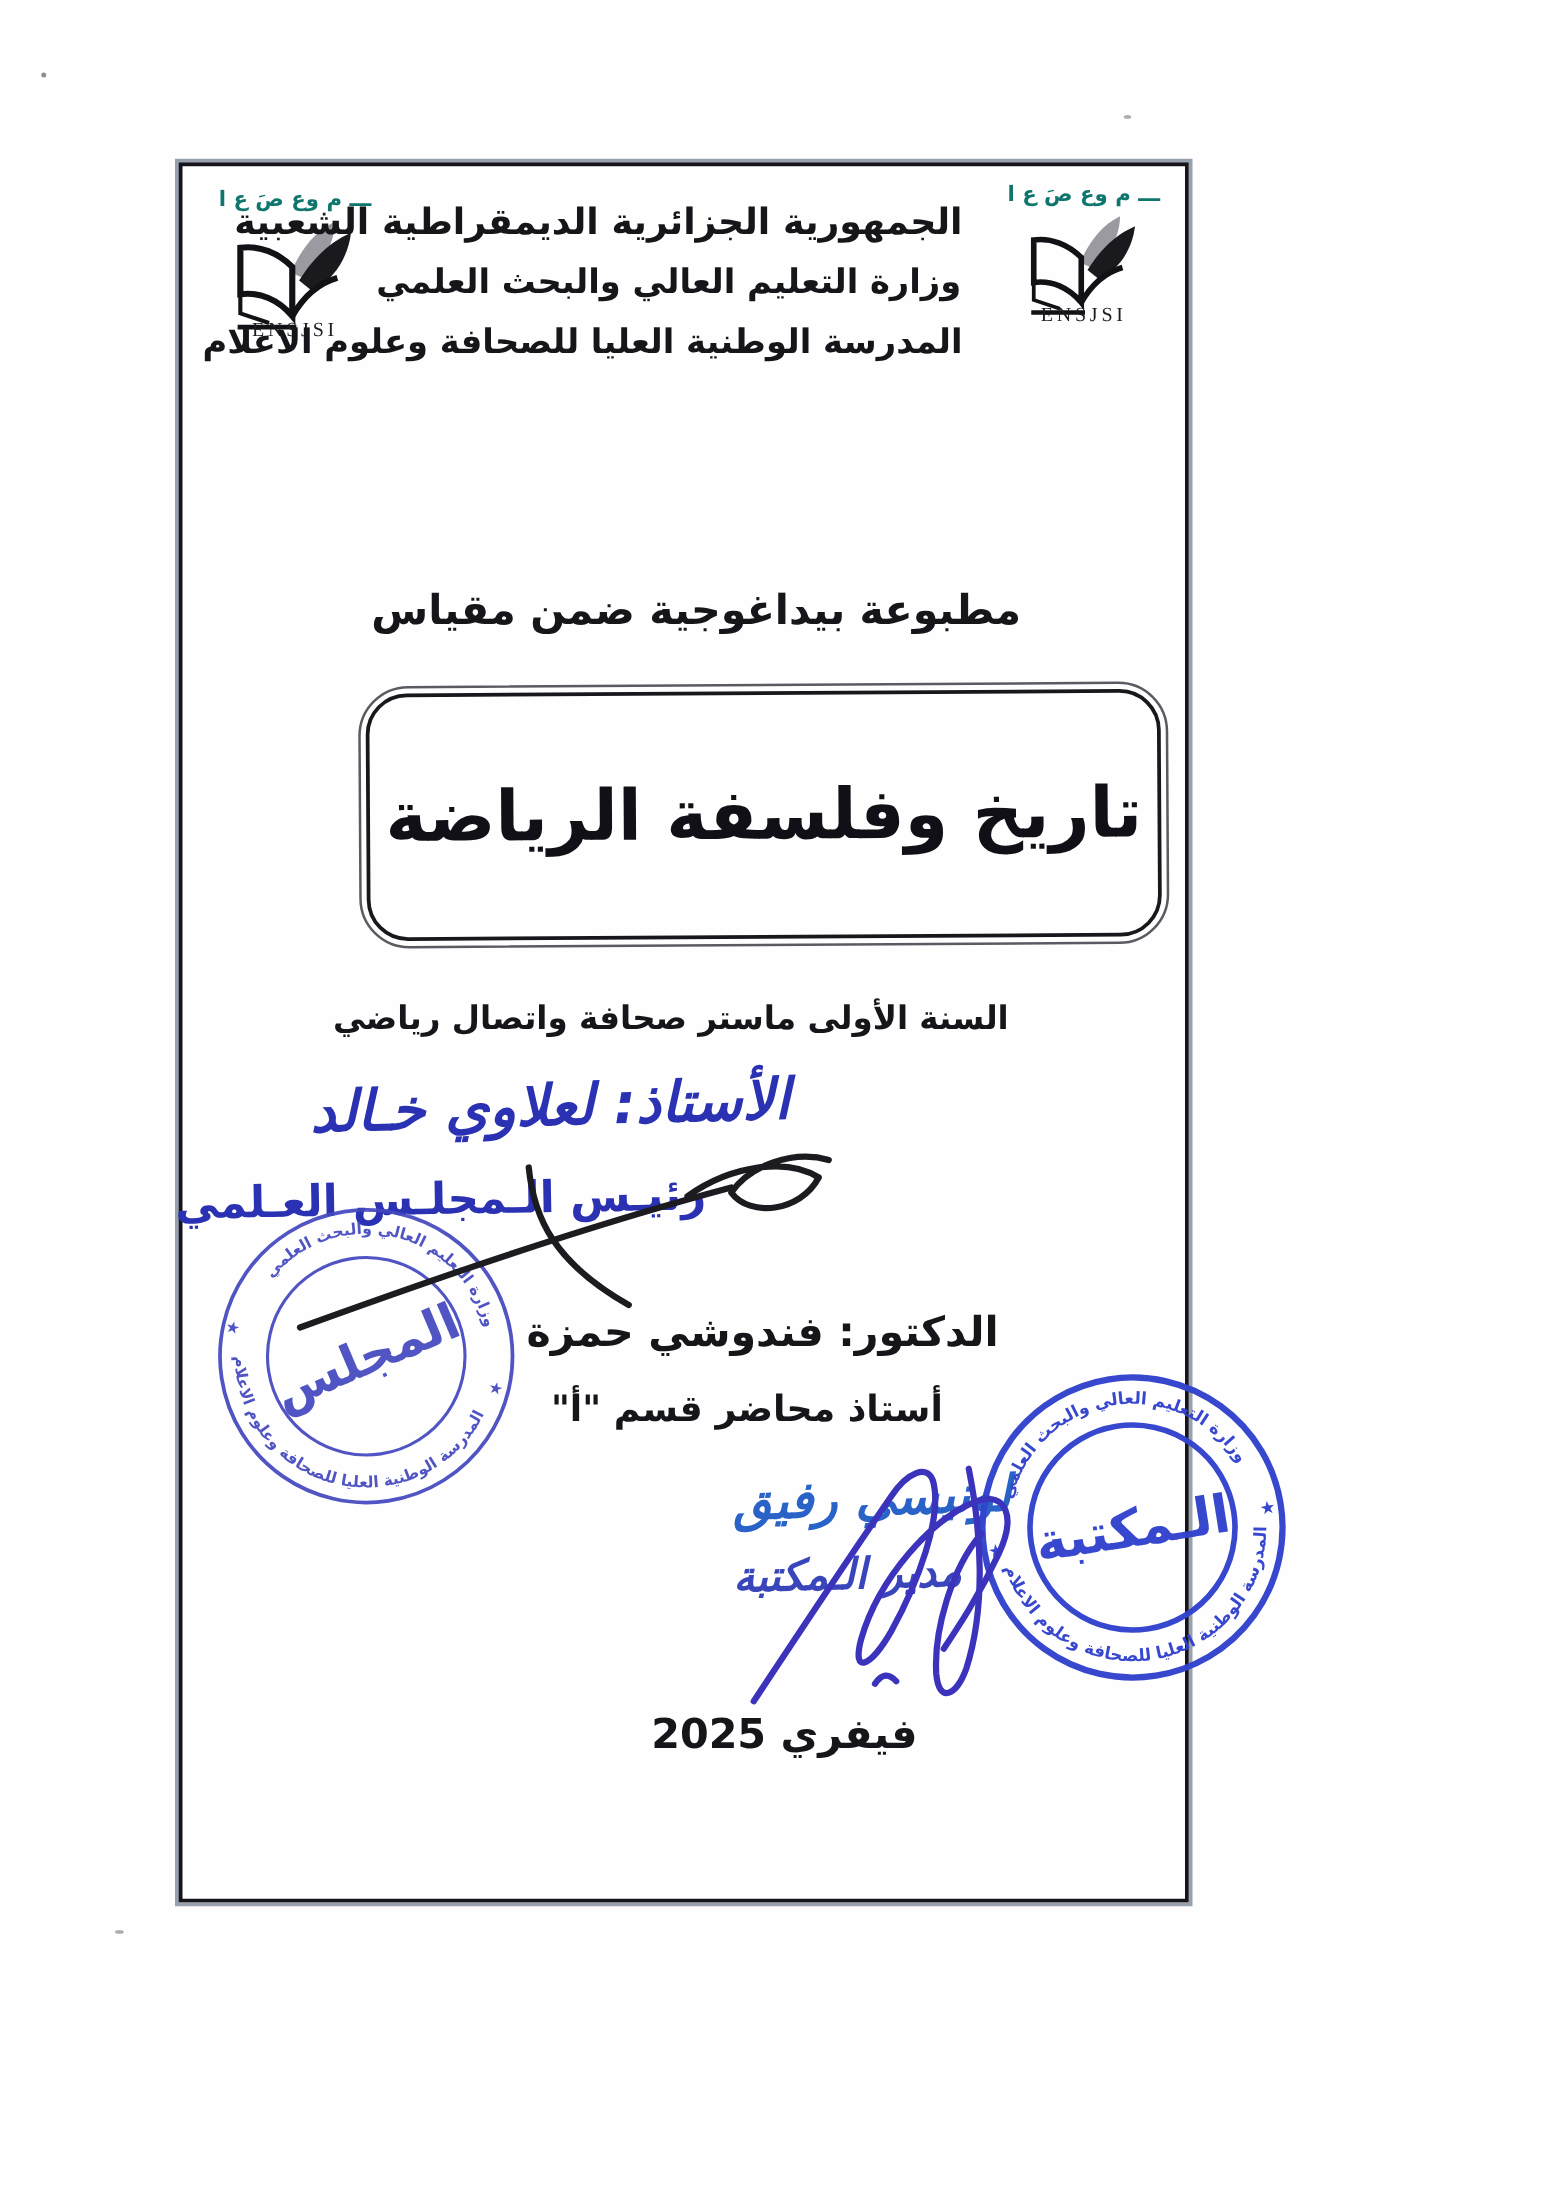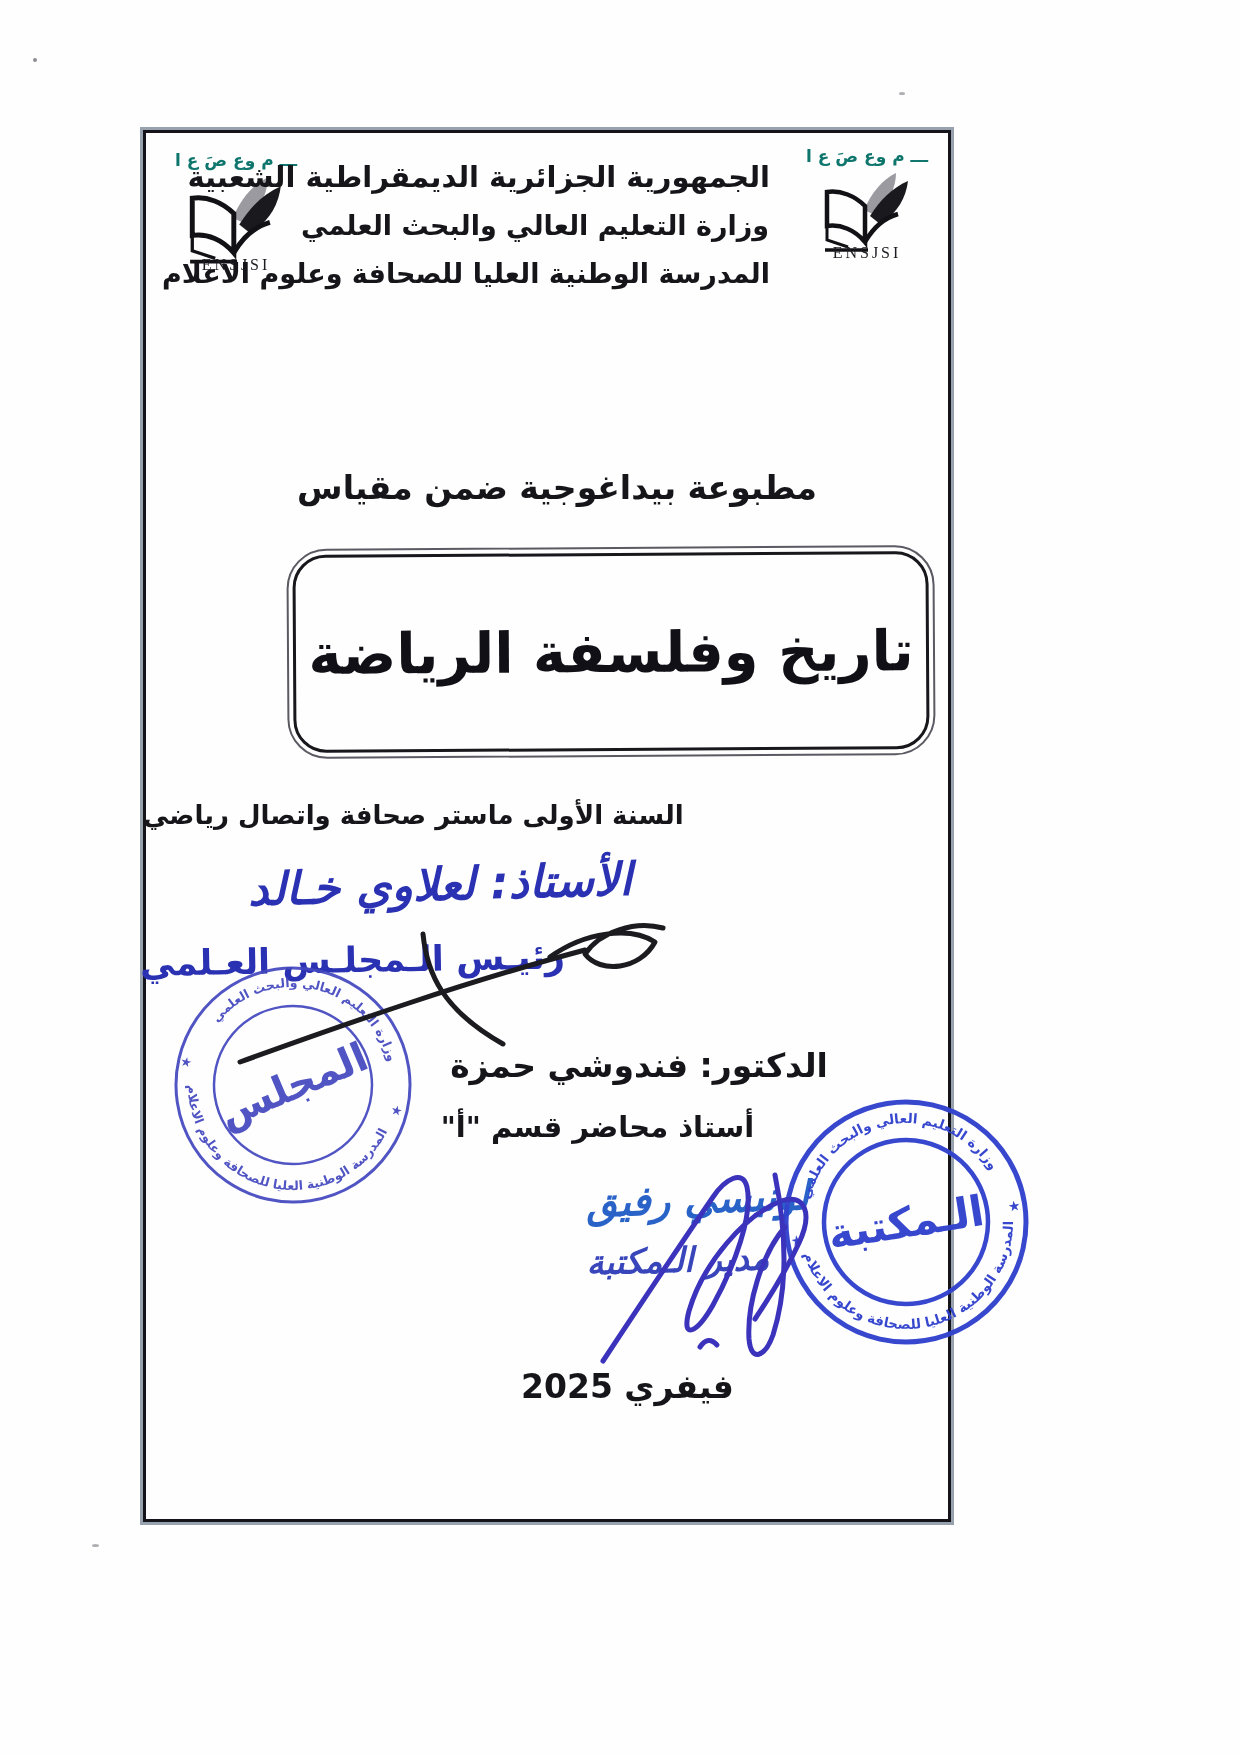--- a/index.html
+++ b/index.html
@@ -43,36 +43,36 @@
     display:flex; align-items:center; justify-content:center; z-index:2;
   }
   .title-box::after {
     content:""; position:absolute; inset:4px; border:3px solid #17171c; border-radius:33px;
   }
   .doc-title {
     margin:0; direction:rtl; font-size:56px; font-weight:800; letter-spacing:1px;
     white-space:nowrap; color:#101016;
   }
   .subtitle {
-    position:absolute; left:143px; top:800px; width:664px; text-align:left;
+    position:absolute; left:143px; top:800px; width:664px; text-align:right;
     direction:rtl; font-size:26px; font-weight:bold; white-space:nowrap; z-index:2;
   }
   .professor {
     position:absolute; left:245px; top:858px; width:390px; text-align:center;
     direction:rtl; font-size:45px; font-weight:bold; font-style:italic;
     color:#2a31b2; white-space:nowrap; transform:rotate(-1.6deg); z-index:2;
   }
   .council-line {
     position:absolute; left:153px; top:940px; width:412px; text-align:right;
     direction:rtl; font-size:35px; font-weight:bold; letter-spacing:2px;
     color:#2a31b2; white-space:nowrap; transform:rotate(-1deg); z-index:2;
   }
   .doctor {
     position:absolute; left:410px; top:1046px; width:400px; text-align:center;
-    direction:rtl; font-size:33px; font-weight:bold; white-space:nowrap; z-index:2;padding-left:29px;
+    direction:rtl; font-size:33px; font-weight:bold; white-space:nowrap; z-index:2;
   }
   .rank {
     position:absolute; left:400px; top:1110px; width:395px; text-align:center;
     direction:rtl; font-size:29px; font-weight:bold; white-space:nowrap; z-index:2;
   }
   .librarian-name {
     position:absolute; left:575px; top:1176px; width:245px; text-align:center;
     direction:rtl; font-size:40px; font-weight:bold; font-style:italic;
     color:#2a63c8; white-space:nowrap; transform:rotate(-2deg); z-index:3;
   }

